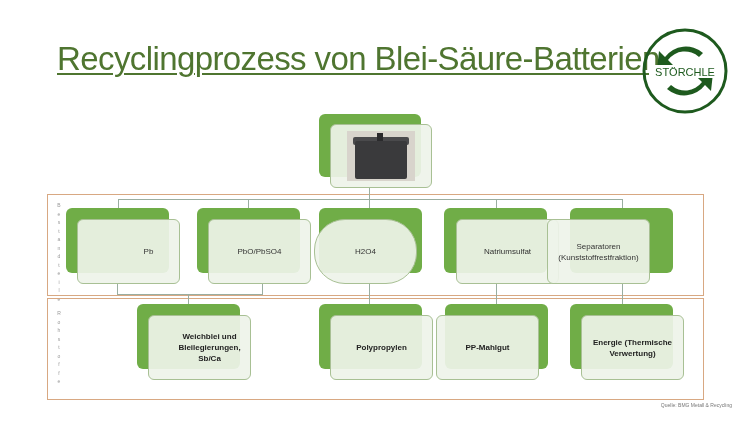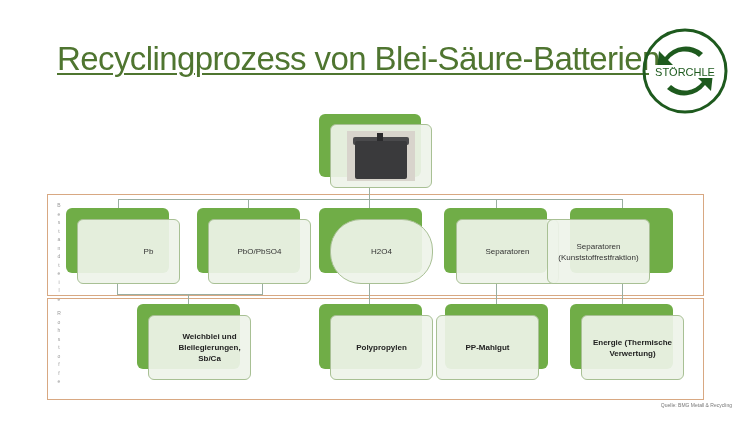--- a/index.html
+++ b/index.html
@@ -62,24 +62,24 @@
 <div class="line" style="left:496px; top:284px; width:1px; height:20px;"></div>
 <div class="line" style="left:622px; top:284px; width:1px; height:20px;"></div>
 
 <div class="node-bg" style="left:66px; top:208px;"></div>
 <div class="node-fg" style="left:77px; top:219px;padding-left:44px;">Pb</div>
 
 <div class="node-bg" style="left:197px; top:208px;"></div>
 <div class="node-fg" style="left:208px; top:219px;">PbO/PbSO4</div>
 
 <div class="node-bg" style="left:319px; top:208px;"></div>
-<div class="node-fg" style="left:330px; top:219px;border-radius:31px;">H2O4</div>
+<div class="node-fg" style="left:314px; top:219px;border-radius:31px;">H2O4</div>
 
 <div class="node-bg" style="left:444px; top:208px;"></div>
-<div class="node-fg" style="left:456px; top:219px;">Separatoren</div>
+<div class="node-fg" style="left:456px; top:219px;">Natriumsulfat</div>
 
 <div class="node-bg" style="left:570px; top:208px;"></div>
 <div class="node-fg" style="left:547px; top:219px;">Separatoren (Kunststoffrestfraktion)</div>
 
 <div class="node-bg" style="left:137px; top:304px;"></div>
 <div class="node-fg bold" style="left:148px; top:315px;padding-left:24px;">Weichblei und Bleilegierungen, Sb/Ca</div>
 
 <div class="node-bg" style="left:319px; top:304px;"></div>
 <div class="node-fg bold" style="left:330px; top:315px;">Polypropylen</div>
 

